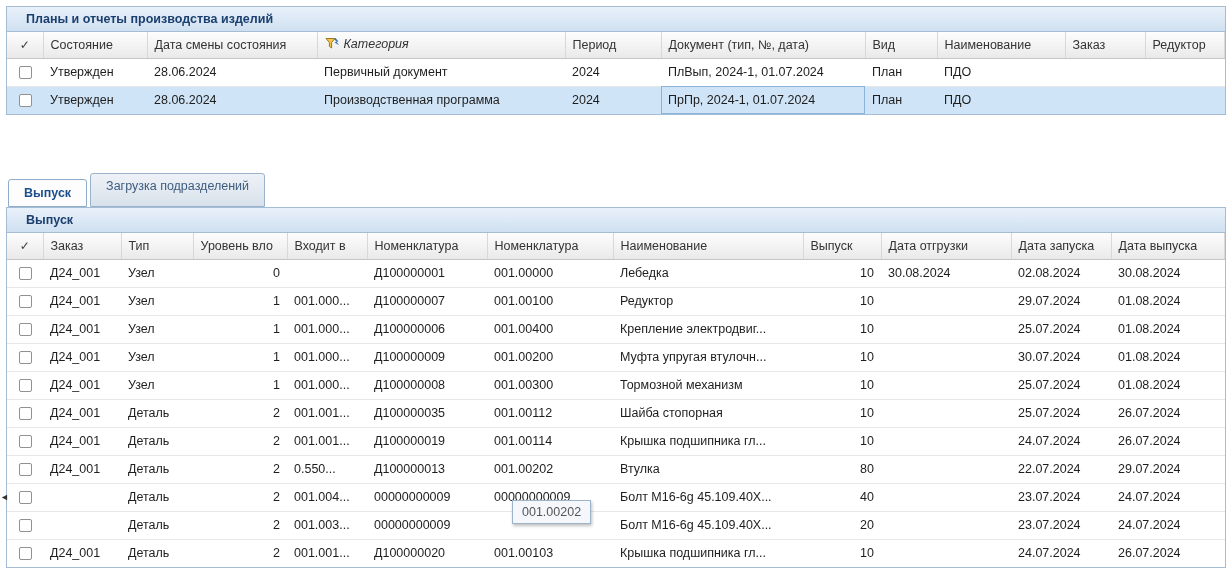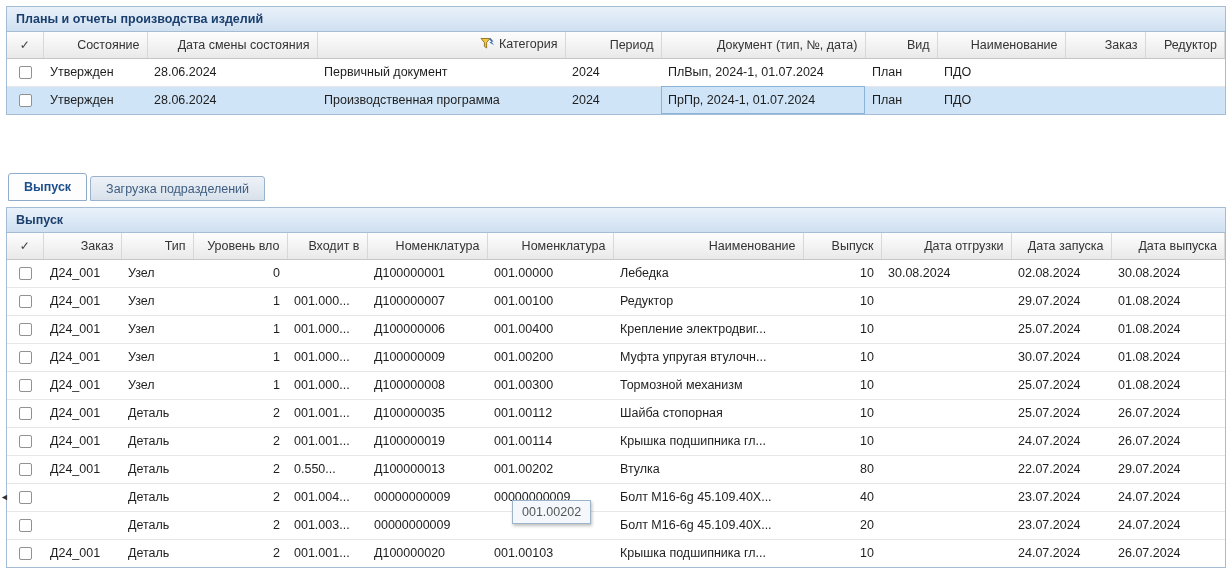--- a/index.html
+++ b/index.html
@@ -2,55 +2,55 @@
 <html><head>
 <meta charset="utf-8">
 <style>
   * { margin:0; padding:0; box-sizing:border-box; }
   html,body { background:#fff; }
   body { font-family:"Liberation Sans", sans-serif; font-size:12.5px; color:#1e1e1e; }
   .screen { position:relative; width:1226px; height:568px; overflow:hidden; background:#fff; }
 
   .panel { position:absolute; border:1px solid #a4bcd4; background:#fff; overflow:hidden; }
   .panel-title {
-    height:25px; line-height:25px; padding-left:9px;
+    height:25px; line-height:25px; padding-left:19px;
     font-weight:bold; color:#1b3f6e; font-size:12.5px;
     background:linear-gradient(#e9f1fa,#cfe0f1);
     border-bottom:1px solid #a4bcd4;
   }
 
   table.grid { border-collapse:collapse; table-layout:fixed; width:100%; }
   .grid th {
     height:26px; padding:0 7px;
     background:linear-gradient(#fdfdfd,#e9e9e9);
     border-right:1px solid #d8d8d8; border-bottom:1px solid #c6c6c6;
-    font-weight:normal; font-size:12.5px; text-align:right; color:#333;
+    font-weight:normal; font-size:12.5px; text-align:left; color:#333;
     white-space:nowrap; overflow:hidden;
   }
   .grid td {
     height:28px; padding:0 7px;
     border-bottom:1px solid #e7e7e7;
     white-space:nowrap; overflow:hidden; background:#fff;
   }
   .grid tr.sel td { background:#cfe4f7; }
   .grid td.selcell { background:#b5d5ef; outline:1px solid #8ab4da; outline-offset:-1px; }
   .grid .r { text-align:right; }
   th.check, td.check { text-align:center; padding:0; }
   th.check span { color:#444; font-size:12px; }
   .cb {
     display:inline-block; width:13px; height:13px;
     border:1px solid #919191; background:#fff; border-radius:2px;
     vertical-align:middle;
   }
-  .cat-head { font-weight:bold; color:#222; }
+  .cat-head { font-weight:bold; font-style:italic; color:#222; }
   .cat-head .ic { display:inline-block; vertical-align:-2px; margin-right:4px; }
 
   .tabs { position:absolute; left:8px; top:173px; display:flex; align-items:flex-end; gap:3px; }
   .tab {
-    height:25px; line-height:24px; padding:0 15px;
+    height:34px; line-height:24px; padding:0 15px;
     border:1px solid #9ab3cd; border-radius:3px 3px 0 0;
     background:linear-gradient(#eef2f7,#d8e1eb); color:#3e5d80; cursor:default;
     white-space:nowrap;
   }
   .tab.active {
     height:28px; line-height:26px;
     background:#fdfdfd; color:#1c4e8c; font-weight:bold;
     border-color:#8fadc9;
   }
 

